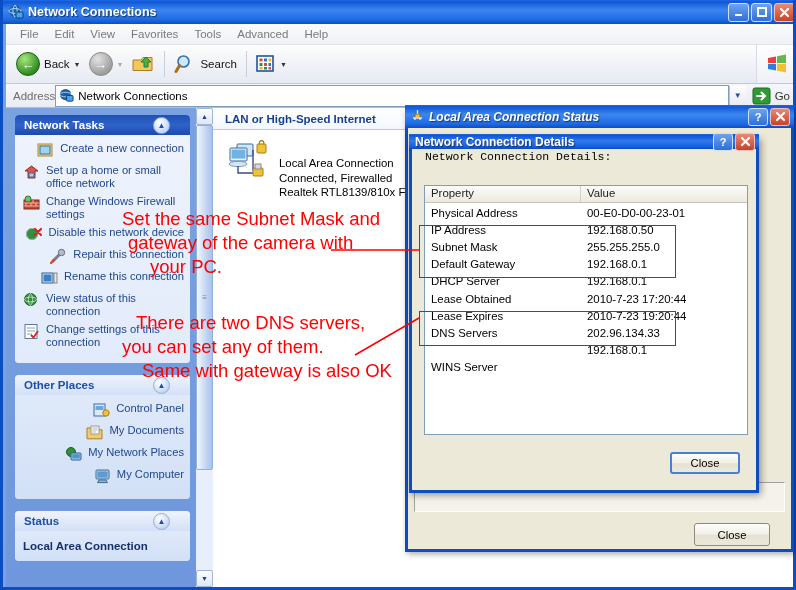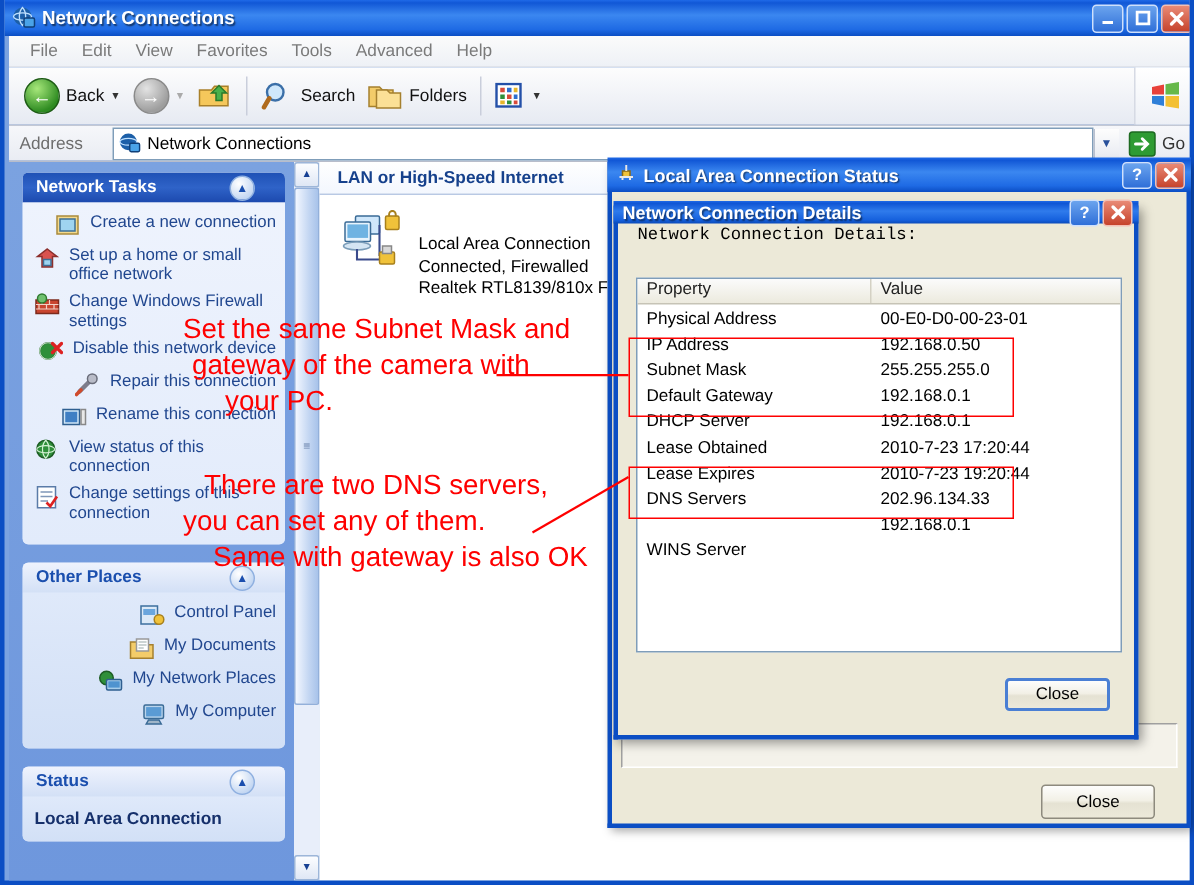--- a/index.html
+++ b/index.html
@@ -80,21 +80,21 @@
     position:absolute; left:50%; top:50%; transform:translate(-50%,-50%);
     color:#fff; font-size:13px; font-weight:bold; line-height:1;
   }
 
   
   #address-bar {
     position: absolute; left: 3px; top: 84px; width: 790px; height: 24px;
     background: linear-gradient(180deg,#f6f7fa,#e9ecf3);
     display: flex; align-items: center; border-bottom: 1px solid #b8bdcb;
   }
-  #address-label { color: #6d6d6d; font-size: 11.5px; padding: 0 20px 0 7px; }
+  #address-label { color: #6d6d6d; font-size: 11.5px; padding: 0 0 0 7px; }
   #address-field {
     flex: 1; height: 22px; background: #fff; border: 1px solid #7f9db9;
     display: flex; align-items: center; padding-left: 3px;
   }
   #address-text { font-size: 11.5px; color: #000; margin-left: 4px; }
   #address-drop {
     width: 17px; height: 20px; background: linear-gradient(180deg,#fdfdfd,#e7eaf1);
     border-left: 1px solid #b9c0cf; display:flex; align-items:center; justify-content:center;
     font-size: 8px; color:#28509a;
   }
@@ -176,21 +176,21 @@
     position: absolute; left: 405px; top: 108px; width: 389px; height: 444px;
     background: #ece9d8;
     border: 3px solid #0b4ec4; border-top: none;
     box-shadow: 2px 2px 6px rgba(0,0,0,.35);
   }
   #status-titlebar {
     position:absolute; left:-3px; top:-3px; width:389px; height:23px;
     background: linear-gradient(180deg,#1f6ae8 0%,#1157d6 8%,#3b87f0 42%,#1e6ae4 82%,#0b4ec4 100%);
     display:flex; align-items:center;
   }
-  #status-title { flex:1; color:#fff; font-weight:bold; font-size:12px; text-shadow:1px 1px 1px rgba(0,0,0,.5); margin-left:4px;}
+  #status-title { flex:1; color:#fff; font-weight:bold; font-size:12px; text-shadow:1px 1px 1px rgba(0,0,0,.5); margin-left:4px;font-style:italic;}
   .dlgbtn {
     width:20px; height:18px; margin-right:2px; border:1px solid #cfe0fb; border-radius:3px;
     display:flex; align-items:center; justify-content:center; color:#fff; font-weight:bold; font-size:11px;
   }
   .dlgbtn.q { background: linear-gradient(180deg,#6ba4ee,#2f6fd8); }
   .dlgbtn.x { background: linear-gradient(180deg,#e98a76,#c6432c); border-color:#f3c0b5; margin-right:4px;}
 
   #status-inner-frame {
     position:absolute; left:6px; top:374px; width:371px; height:30px;
     background:#f4f2ea; border:1px solid #a0a0a0; border-right-color:#fff; border-bottom-color:#fff;
@@ -311,27 +311,20 @@
         <path d="M13 14 v-5 h-3 l5 -5 l5 5 h-3 v5 z" fill="#49b04a" stroke="#2a7a2b"></path>
       </svg>
     </div>
     <div class="tb-sep"></div>
     <div class="tb-btn">
       <svg width="22" height="22" viewBox="0 0 22 22">
         <circle cx="9.5" cy="8.5" r="5.5" fill="#cfe7fb" stroke="#3b6fa8" stroke-width="1.6"></circle>
         <path d="M5.5 12.5 L2 18.5" stroke="#b06a1c" stroke-width="3" stroke-linecap="round"></path>
       </svg>
       <span class="tb-label">Search</span>
-    </div>
-    <div class="tb-btn">
-      <svg width="24" height="20" viewBox="0 0 24 20">
-        <path d="M1 4 h7 l2 2 h7 v11 h-16 z" fill="#f3cc6a" stroke="#a5802f"></path>
-        <path d="M6 6 h7 l2 2 h7 v10 h-16 z" fill="#fbe096" stroke="#a5802f"></path>
-      </svg>
-      <span class="tb-label">Folders</span>
     </div>
     <div class="tb-sep"></div>
     <div class="tb-btn">
       <svg width="20" height="18" viewBox="0 0 20 18">
         <rect x="1" y="1" width="16" height="15" fill="#fff" stroke="#2450a8" stroke-width="1.6"></rect>
         <rect x="3.5" y="3.5" width="3" height="3" fill="#d84a3a"></rect>
           <rect x="8" y="3.5" width="3" height="3" fill="#2f6fd0"></rect>
           <rect x="12.5" y="3.5" width="2.5" height="3" fill="#e8b62a"></rect>
         <rect x="3.5" y="8" width="3" height="3" fill="#2f8f3a"></rect>
           <rect x="8" y="8" width="3" height="3" fill="#d84a3a"></rect>

